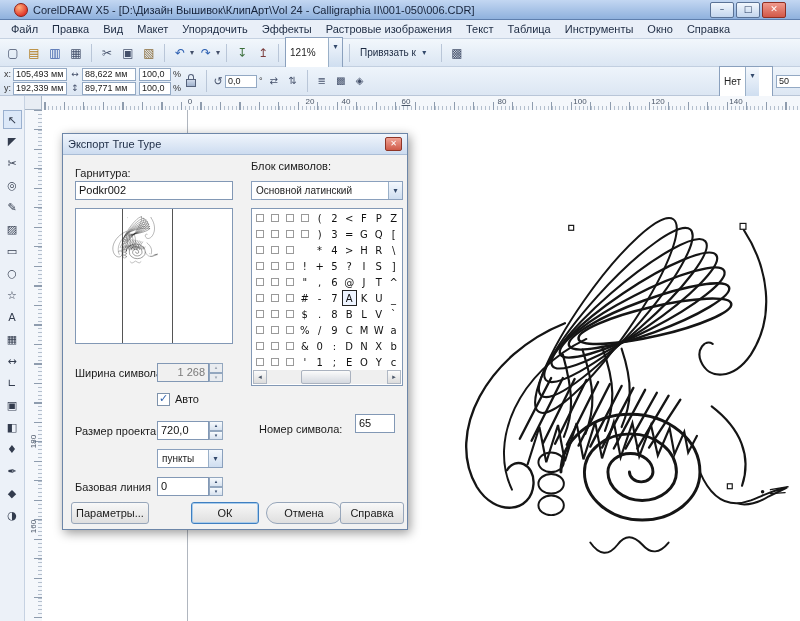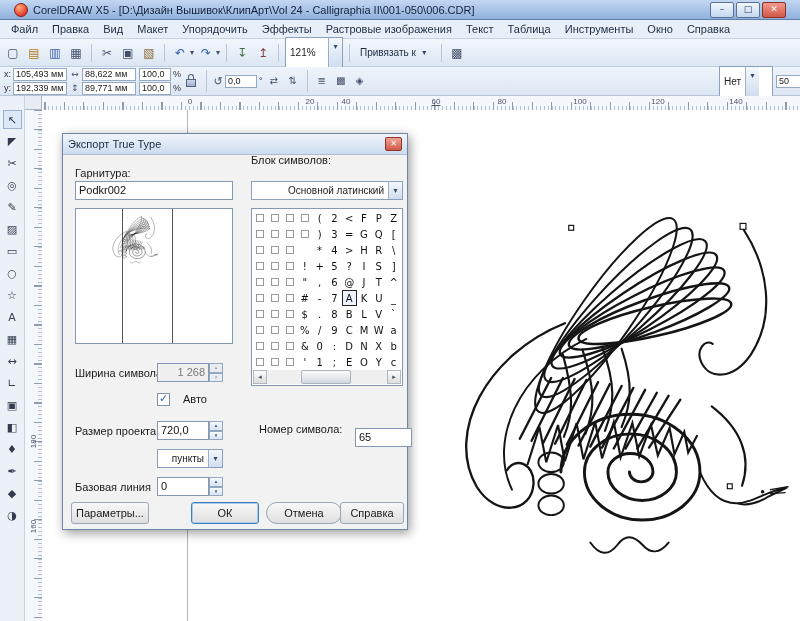--- a/index.html
+++ b/index.html
@@ -132,21 +132,21 @@
   .spin span{flex:1;border:1px solid #93a7bf;background:linear-gradient(#f7fafd,#d7e2ef);
     font-size:5px;line-height:7px;text-align:center;color:#33496b;box-sizing:border-box;
     font-family:"DejaVu Sans",sans-serif;}
   .spin .spin-up::before{content:"▴";}
   .spin .spin-down::before{content:"▾";}
   .spin.disabled span{color:#9aa4b2;background:#e9ecf0;}
   .checkbox{position:absolute;width:13px;height:13px;background:#fff;border:1px solid #7e92ab;box-sizing:border-box;}
   .checkbox.checked::before{content:"✓";position:absolute;left:1px;top:-2px;font-size:11px;
     color:#2f62ad;font-weight:bold;font-family:"DejaVu Sans",sans-serif;}
   .combo.abs{position:absolute;}
-  .combo.abs .combo-text{flex:1;text-align:right;}
+  .combo.abs .combo-text{flex:1;}
   .preview{position:absolute;left:12px;top:74px;width:158px;height:136px;background:#fff;
     border:1px solid #8298b5;box-sizing:border-box;}
   .pv-line{position:absolute;top:0;bottom:0;width:1px;background:#555;}
   .pv-line.l1{left:46px;}
   .pv-line.l2{left:96px;}
   .pv-glyph{position:absolute;left:30px;top:6px;width:52px;height:49px;}
   .char-grid{position:absolute;left:188px;top:74px;width:152px;height:178px;background:#fff;
     border:1px solid #8298b5;box-sizing:border-box;}
   .cells{position:absolute;left:1px;top:1px;right:1px;height:160px;display:grid;
     grid-template-columns:repeat(10,1fr);grid-auto-rows:16px;}
@@ -162,27 +162,27 @@
   .sc-btn.right::before{content:"▸";}
   .sc-track{flex:1;position:relative;}
   .sc-thumb{position:absolute;left:28%;width:42%;top:0;height:14px;
     background:linear-gradient(#fbfbfb,#d5d9e0);border:1px solid #aab2bf;box-sizing:border-box;border-radius:2px;}
   .btn{position:absolute;height:22px;line-height:20px;text-align:center;font-size:11px;color:#1a1a1a;
     background:linear-gradient(#f8f8f8,#dfdfdf);border:1px solid #97a6ba;border-radius:3px;box-sizing:border-box;}
   .btn.default{border-color:#3e7fc1;box-shadow:0 0 0 1px #a8cbea inset;}
   .l-font{left:12px;top:33px;}   .f-font{left:12px;top:47px;width:158px;}
   .l-width{left:12px;top:233px;} .f-width{left:94px;top:229px;width:52px;text-align:right;}
   .s-width{left:146px;top:229px;}
-  .cb-auto{left:94px;top:259px;} .l-auto{left:112px;top:259px;margin-left:8px;}
+  .cb-auto{left:94px;top:259px;} .l-auto{left:112px;top:259px;}
   .l-size{left:12px;top:291px;}  .f-size{left:94px;top:287px;width:52px;}
   .s-size{left:146px;top:287px;} .f-units{left:94px;top:315px;width:66px;height:19px;}
   .l-base{left:12px;top:347px;}  .f-base{left:94px;top:343px;width:52px;}
   .s-base{left:146px;top:343px;}
-  .l-block{left:188px;top:20px;} .f-block{left:188px;top:47px;width:152px;height:19px;}
-  .l-num{left:188px;top:289px;padding-left:8px;}  .f-num{left:292px;top:294px;width:57px;}
+  .l-block{left:188px;top:26px;} .f-block{left:188px;top:47px;width:152px;height:19px;}
+  .l-num{left:188px;top:289px;padding-left:8px;}  .f-num{left:292px;top:280px;width:40px;}
   .b-opt{left:8px;top:368px;width:78px;}
   .b-ok{left:128px;top:368px;width:68px;}
   .b-cancel{left:203px;top:368px;width:76px;border-radius:11px;}
   .b-help{left:277px;top:368px;width:64px;}
 </style>
 </head>
 <body>
 
 <svg width="0" height="0" style="position:absolute">
   <defs>
@@ -346,21 +346,21 @@
       <span class="tool">◧</span>
       <span class="tool">♦</span>
       <span class="tool">✒</span>
       <span class="tool">◆</span>
       <span class="tool">◑</span>
     </div>
   <div class="hruler">
       <span class="hr-num" style="left: 165px;">0</span>
       <span class="hr-num" style="left: 243px; margin-left: 42px;">20</span>
       <span class="hr-num" style="left: 321px;">40</span>
-      <span class="hr-num" style="left: 411px; text-decoration: underline;">60</span>
+      <span class="hr-num" style="left: 381px; text-decoration: underline;">60</span>
       <span class="hr-num" style="left: 477px;">80</span>
       <span class="hr-num" style="left: 555px;">100</span>
       <span class="hr-num" style="left: 633px;">120</span>
       <span class="hr-num" style="left: 711px;">140</span>
     </div>
   <div class="vruler">
       <span class="vr-num" style="top: 327px;">180</span>
       <span class="vr-num" style="top: 412px;">160</span>
     </div>
   <div class="corner"></div>

